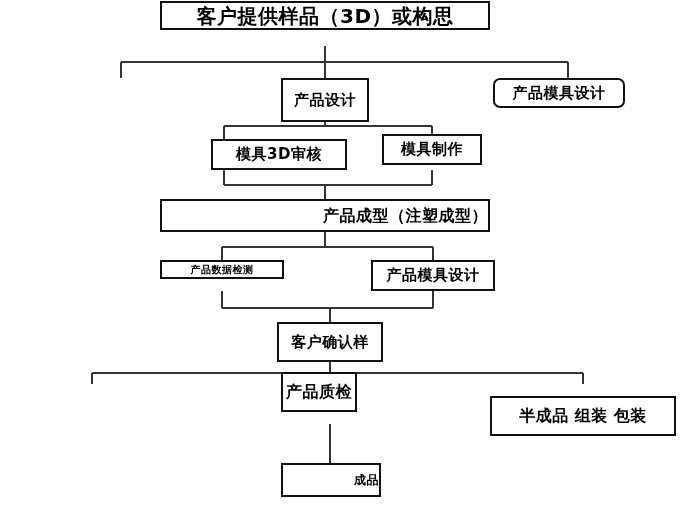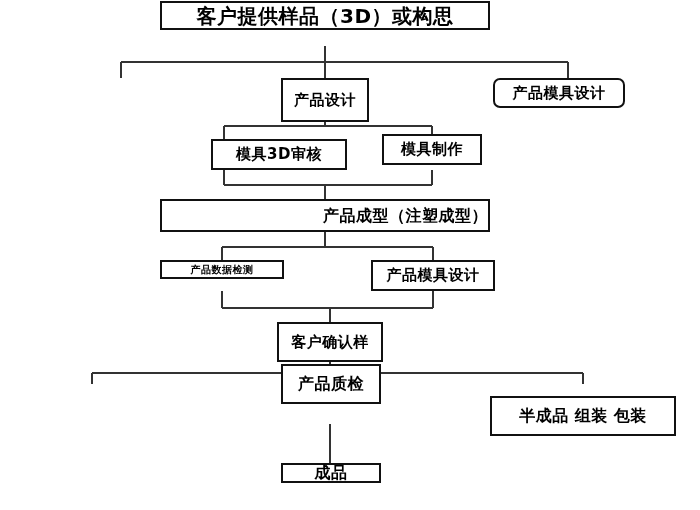--- a/index.html
+++ b/index.html
@@ -118,25 +118,25 @@
 
   <div class="node" style="left:371px; top:260px; width:124px; height:31px; font-size:15px;">
     <span class="label">产品模具设计</span>
   </div>
 
   <div class="node" style="left:277px; top:322px; width:106px; height:40px; font-size:15px;">
     <span class="label">客户确认样</span>
   </div>
 
 
-  <div class="node" style="left:281px; top:364px; width:100px; height:40px; font-size:16px;">
+  <div class="node" style="left:281px; top:372px; width:76px; height:40px; font-size:16px;">
     <span class="label">产品质检</span>
   </div>
 
   <div class="node" style="left:490px; top:384px; width:186px; height:40px; font-size:16px;margin-top:12px;">
     <span class="label">半成品 组装 包装</span>
   </div>
 
-  <div class="node" style="left:281px; top:463px; width:100px; height:20px; font-size:16px;">
+  <div class="node" style="left:281px; top:463px; width:100px; height:34px; font-size:12px;justify-content:flex-end;">
     <span class="label">成品</span>
   </div>
 
 </div>
 
 </body></html>

